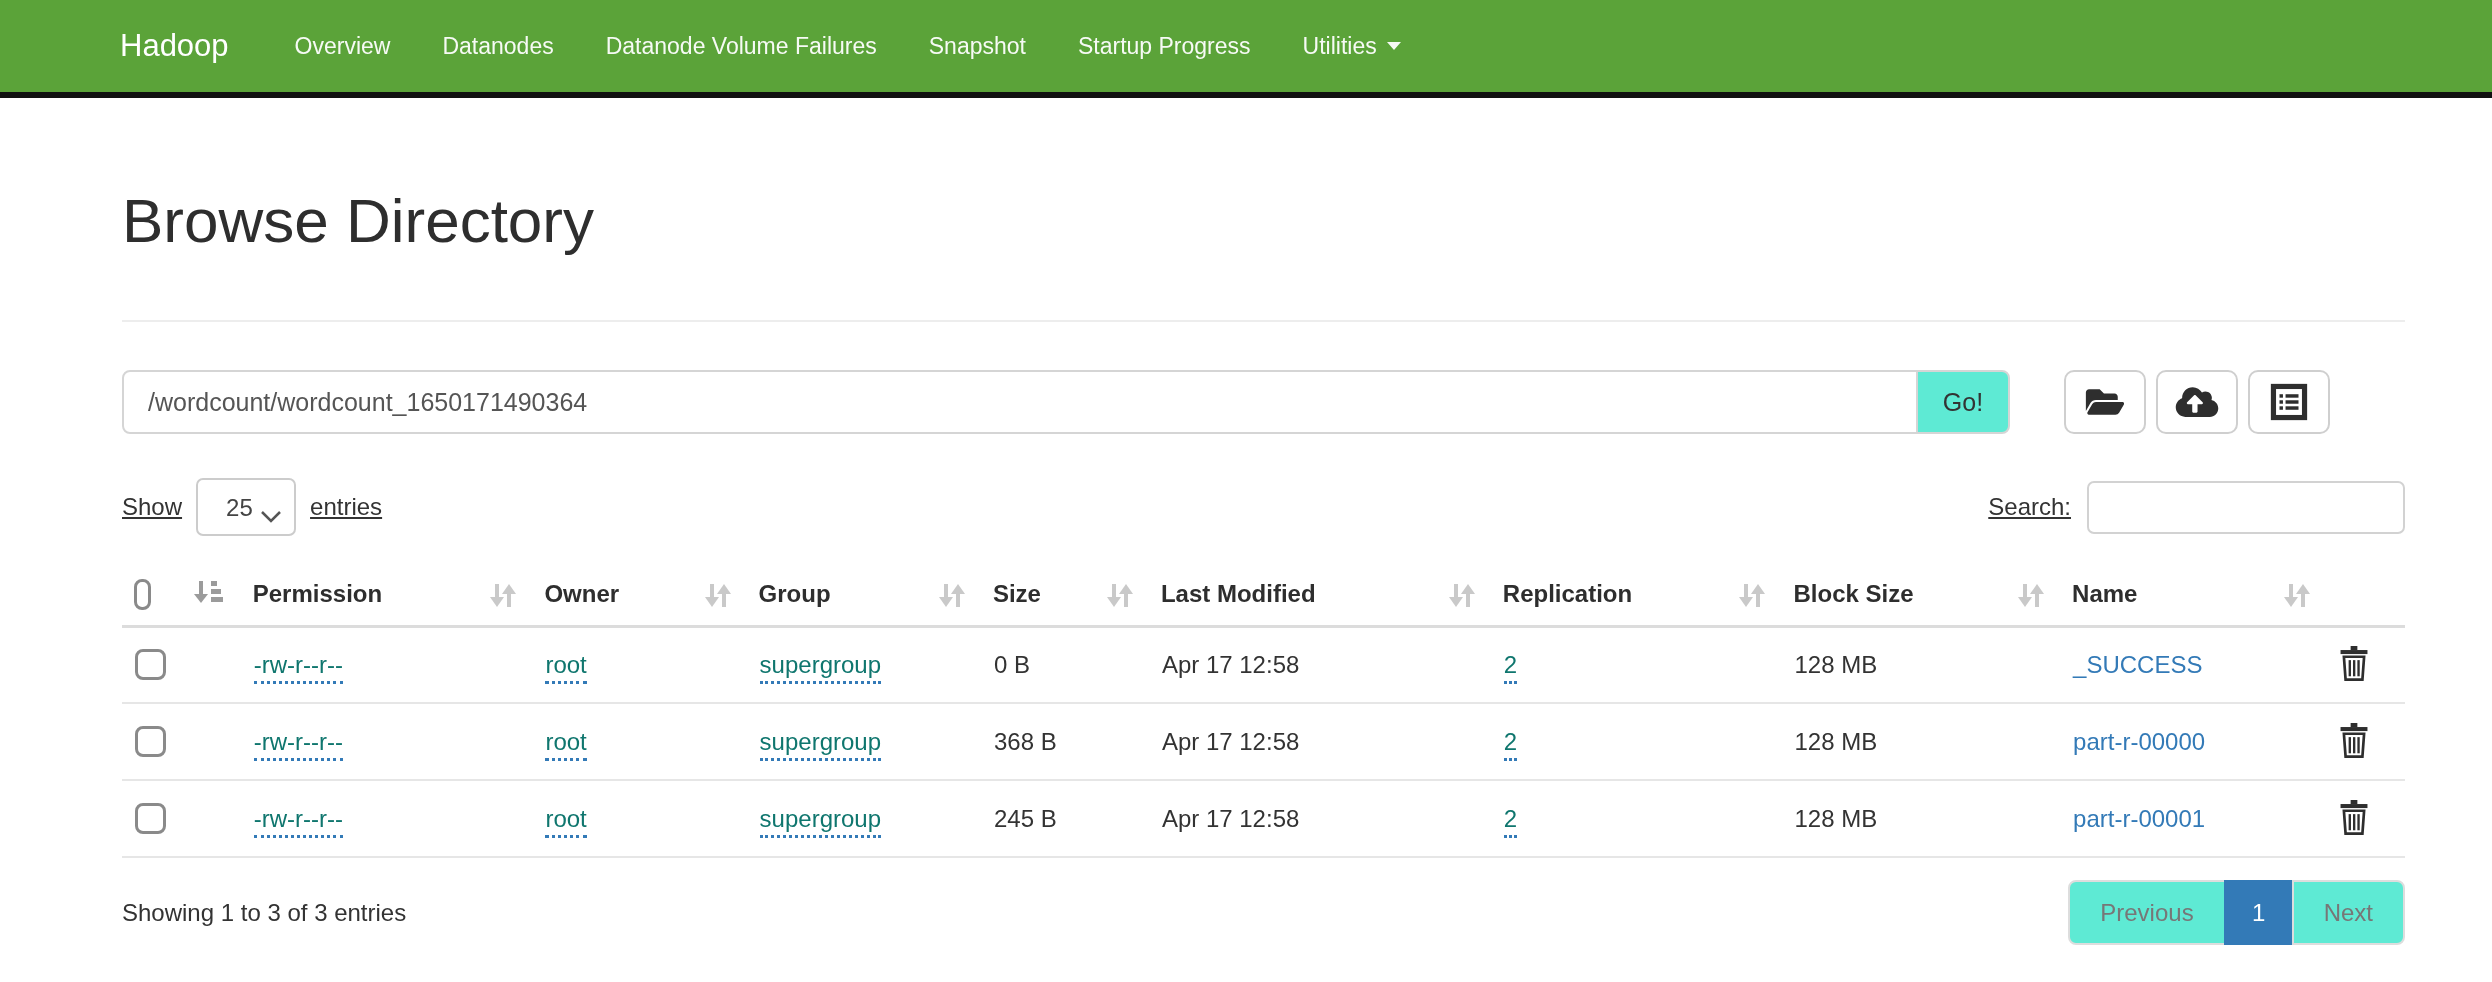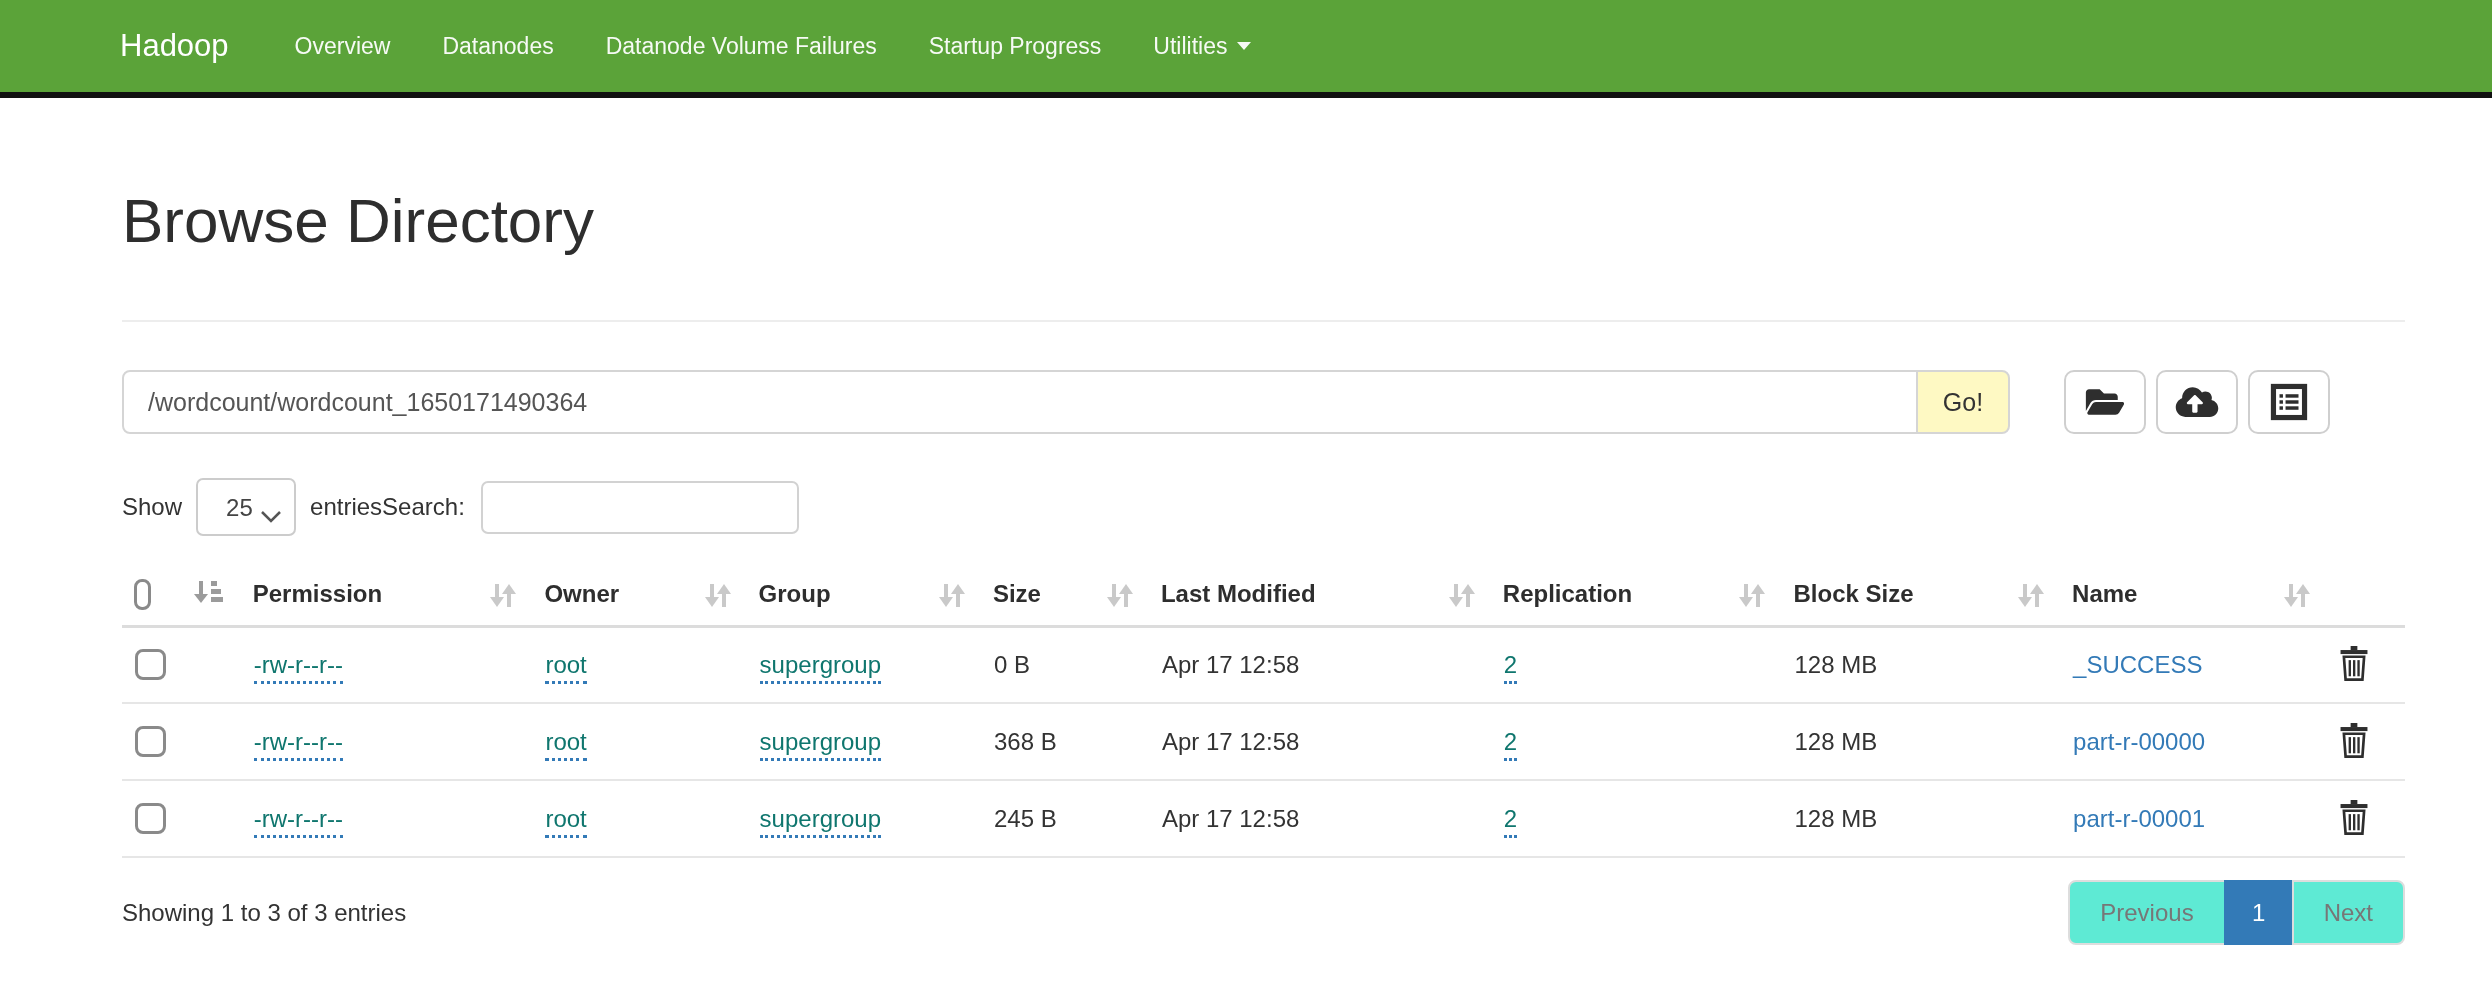--- a/index.html
+++ b/index.html
@@ -80,21 +80,21 @@
     padding: 0 24px;
     font-size: 25px;
     color: #555;
     font-family: "Liberation Sans", sans-serif;
     outline: none;
   }
   .go-button {
     width: 94px;
     height: 64px;
     margin-left: -2px;
-    background: #fef9c3;
+    background: #5eead4;
     border: 2px solid #d5d5d5;
     border-radius: 0 8px 8px 0;
     font-size: 25px;
     color: #333;
     cursor: pointer;
     font-family: "Liberation Sans", sans-serif;
   }
   .action-buttons { display: flex; gap: 10px; margin-right: 75px; }
   .icon-button {
     width: 82px; height: 64px;
@@ -105,21 +105,22 @@
     cursor: pointer;
     color: #2e2e2e;
   }
   .icon-button svg { display: block; }
 
   
   .controls-row {
     margin-top: 44px;
     display: flex;
     align-items: center;
-    justify-content: flex-start;
+    justify-content: space-between;
+    text-decoration: underline;
   }
   .length-control { display: flex; align-items: center; font-size: 24px; color: #333; }
   .select-wrap { position: relative; margin: 0 14px; }
   .length-select {
     appearance: none;
     -webkit-appearance: none;
     width: 100px; height: 58px;
     border: 2px solid #cccccc;
     border-radius: 7px;
     font-size: 24px;
@@ -242,20 +243,21 @@
 </style>
 </head>
 <body>
 
 <div class="navbar">
   <span class="navbar-brand">Hadoop</span>
   <div class="nav-items">
     <span class="nav-item">Overview</span>
     <span class="nav-item">Datanodes</span>
     <span class="nav-item">Datanode Volume Failures</span>
+    <span class="nav-item">Snapshot</span>
     <span class="nav-item">Startup Progress</span>
     <span class="nav-item">
       <span>Utilities</span>
       <span class="caret"></span>
     </span>
   </div>
 </div>
 
 <div class="container">
 

